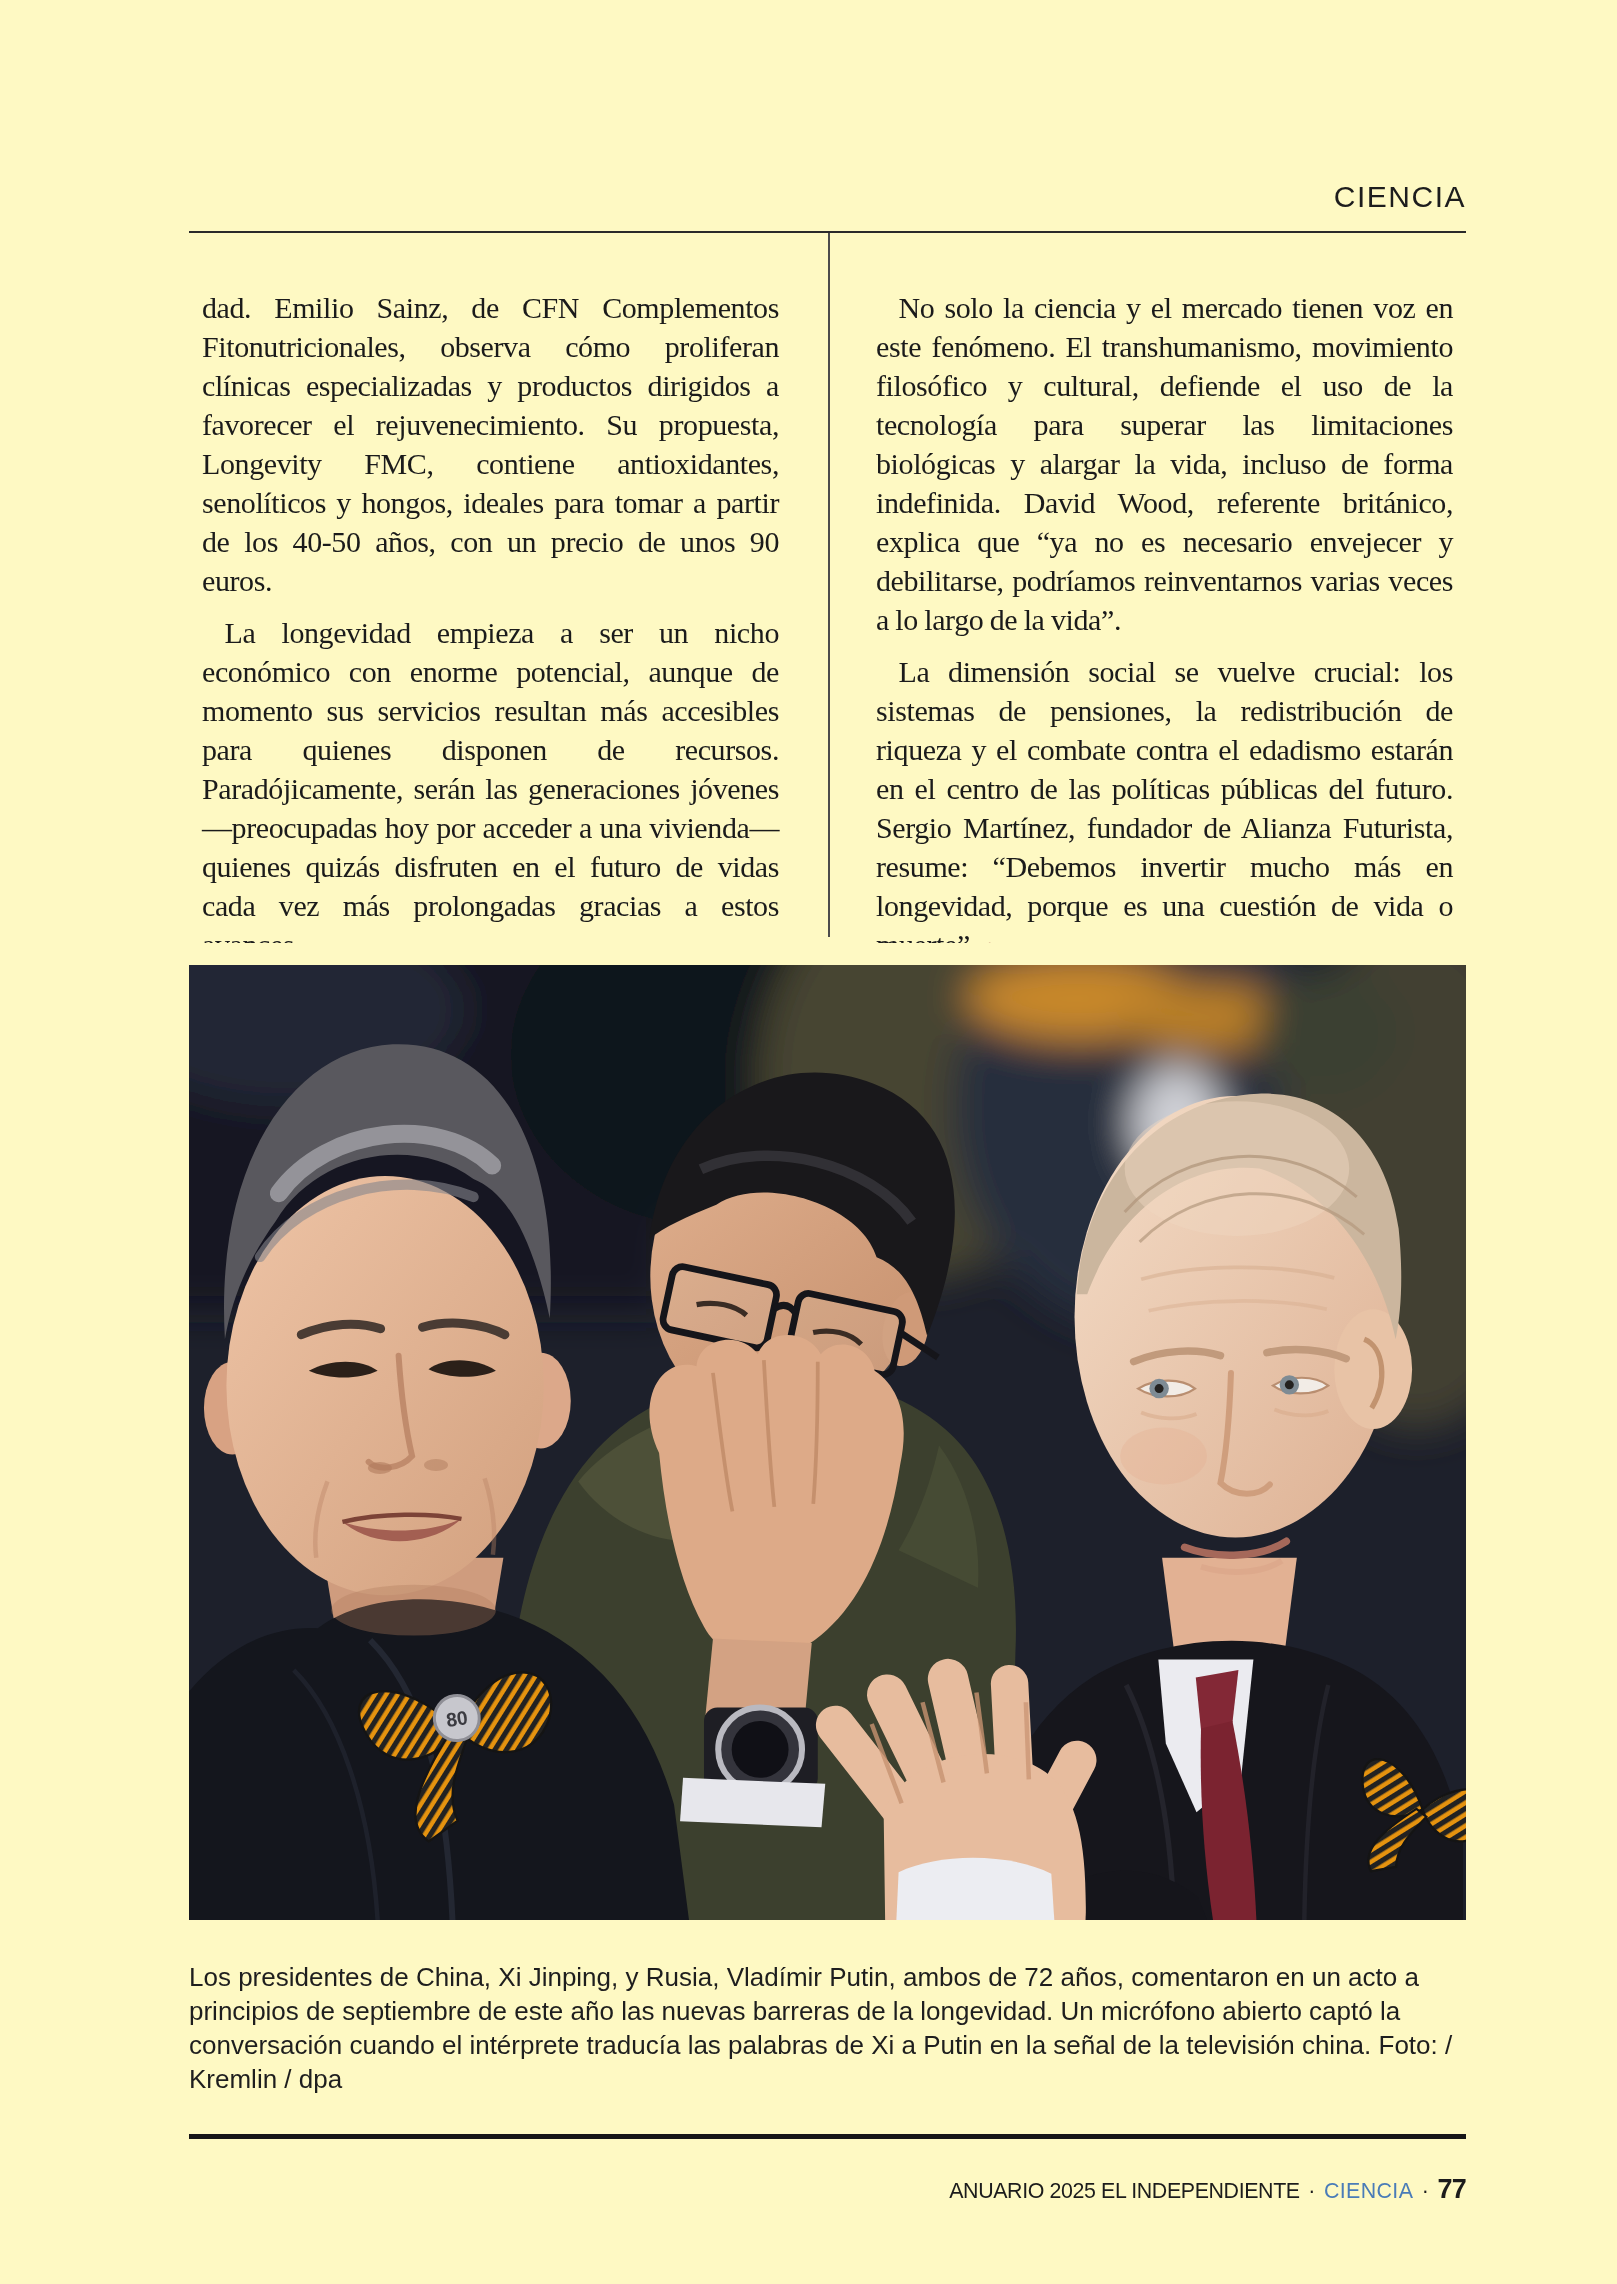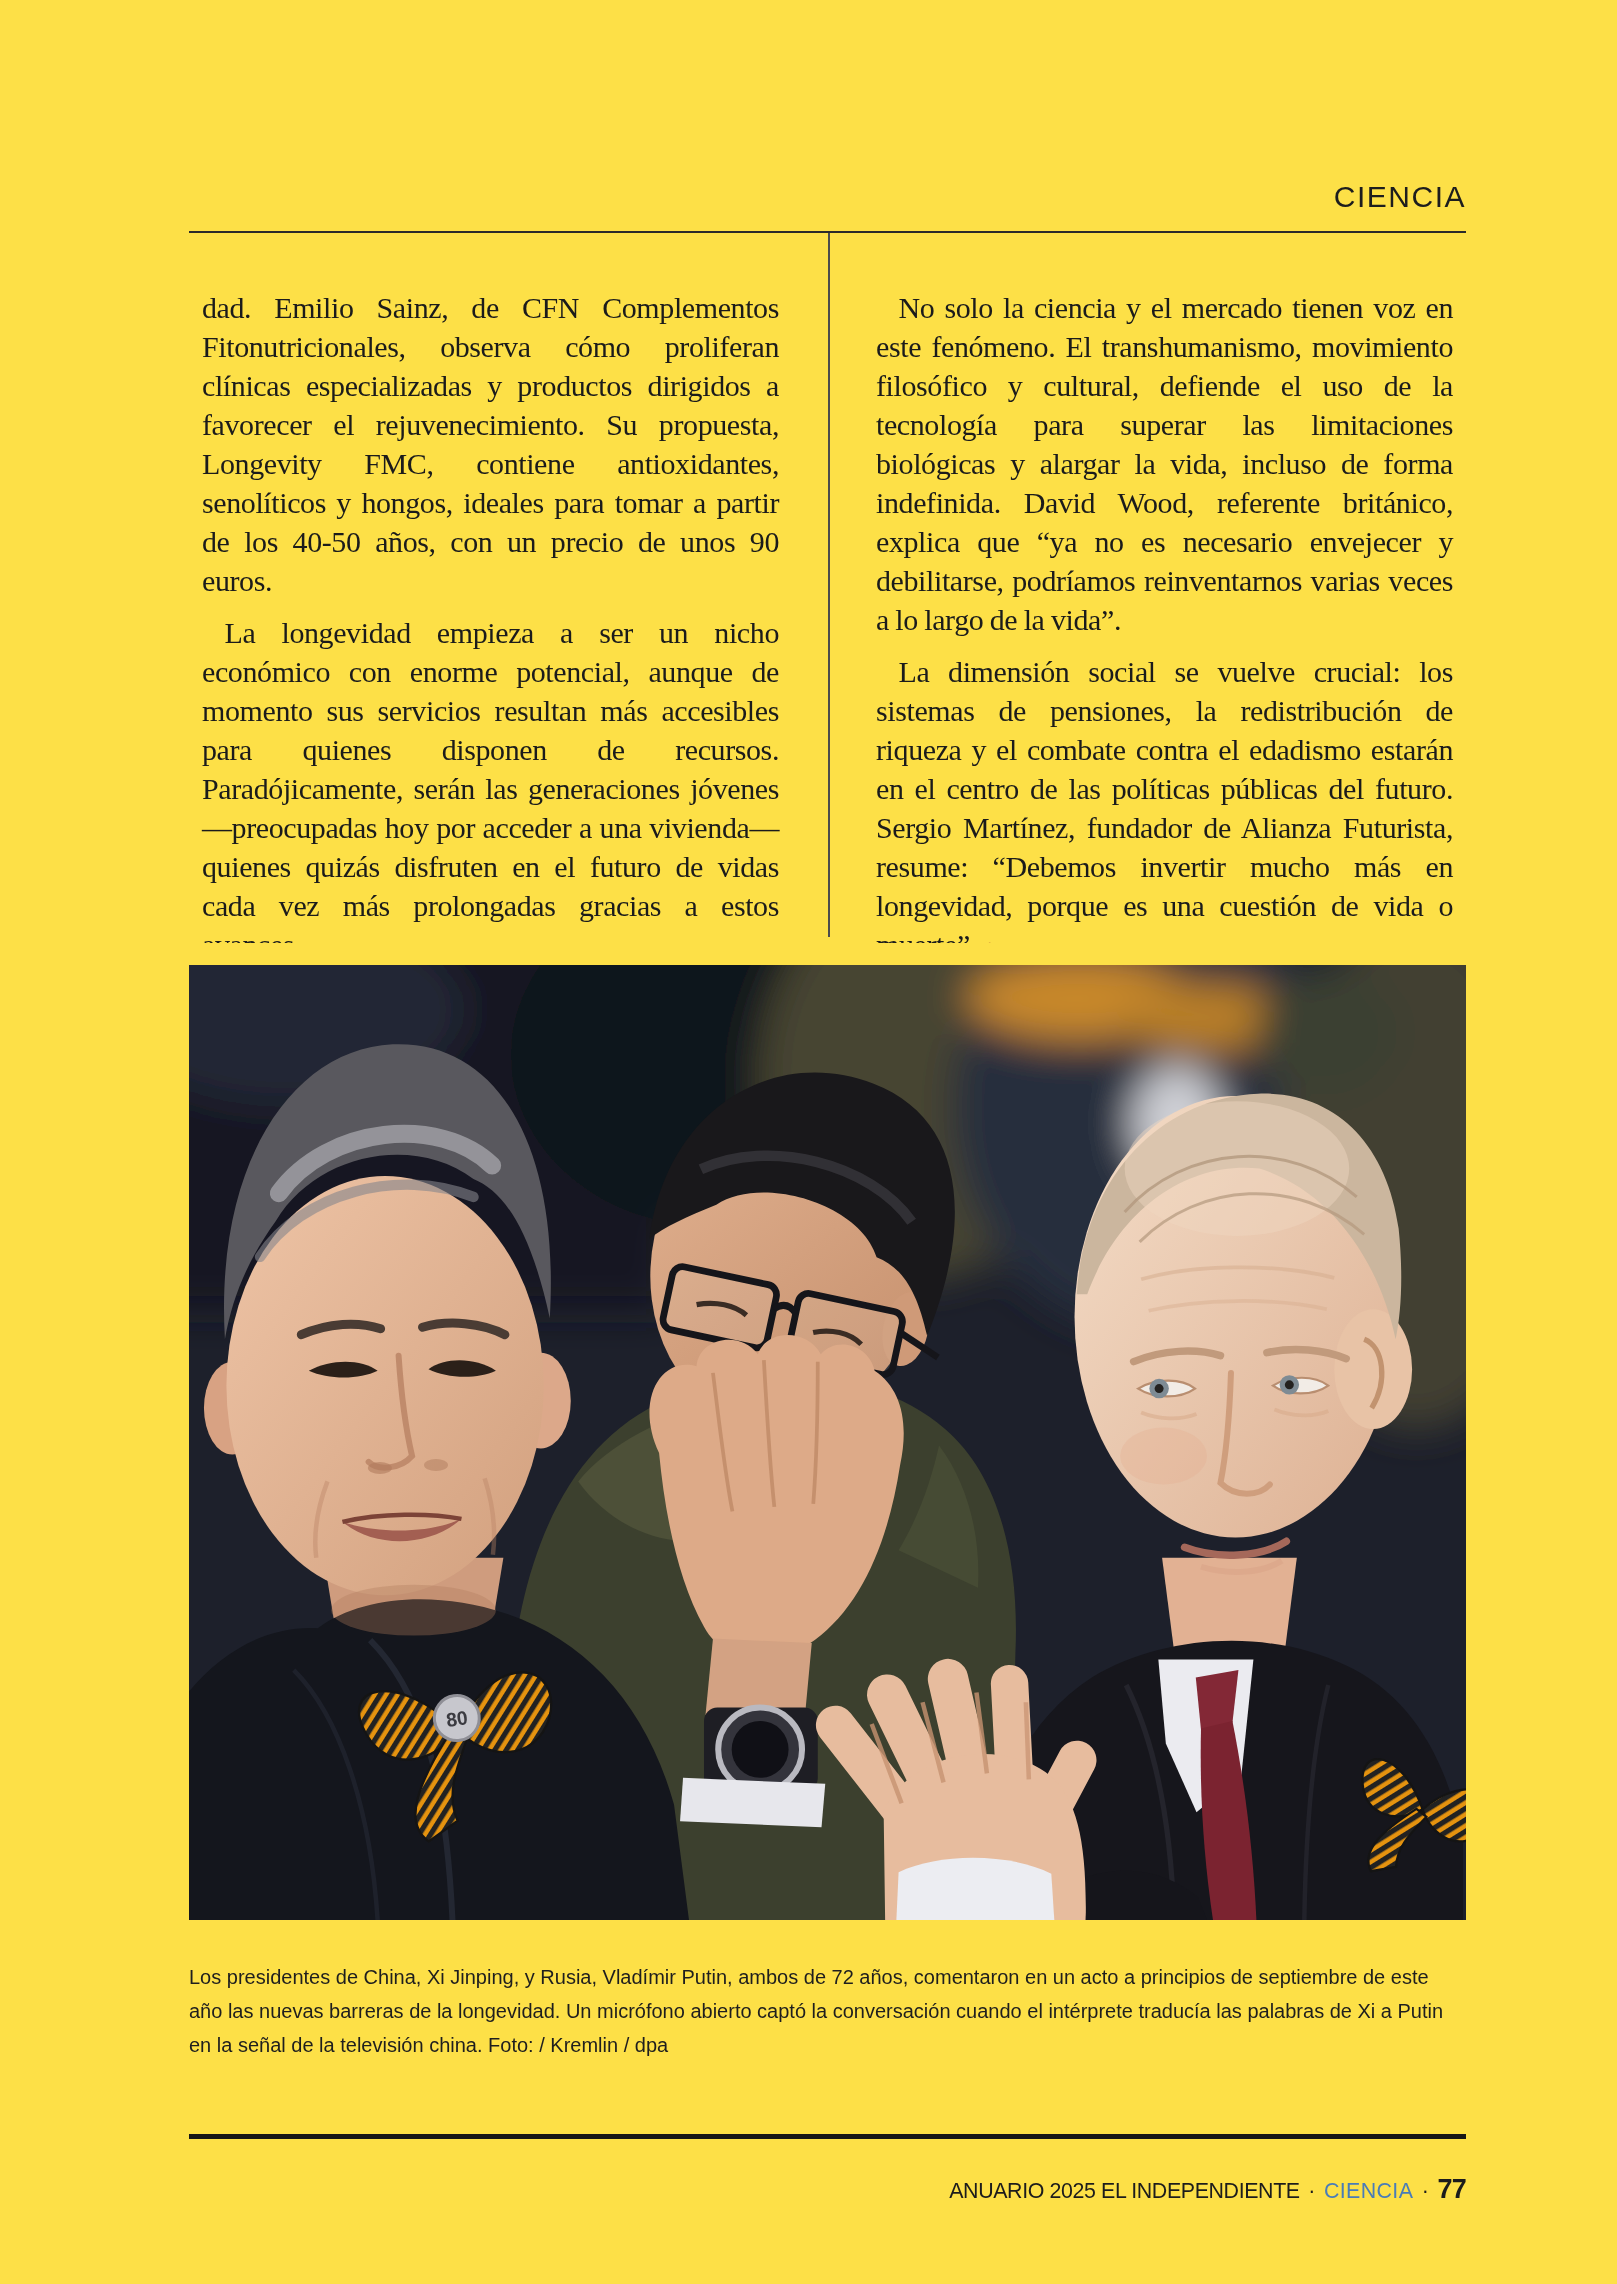--- a/index.html
+++ b/index.html
@@ -1,17 +1,17 @@
 <!DOCTYPE html>
 <html style="font-size:12px"><head>
 <meta charset="utf-8">
 <style>
   html,body{margin:0;padding:0;background:#e8e8e8;}
   .page{
-    position:relative; width:1617px; height:2284px; background:#fde047;
+    position:relative; width:1617px; height:2284px; background:#fef9c3;
     font-family:"Liberation Serif",serif; overflow:hidden;
   }
   .section-header{
     position:absolute; top:180px; right:151px;
     font-family:"Liberation Sans",sans-serif; font-size:30px; letter-spacing:1.5px;
     color:#1d1d1d; font-weight:400;
   }
   .header-rule{
     position:absolute; left:189px; top:231px; width:1277px; height:2.2px; background:#2a2a2a;
   }
@@ -29,21 +29,21 @@
     position:absolute; left:828px; top:233px; width:1.5px; height:704px; background:#4c4c4c;
   }
   .endmark{ color:#8b2033; font-size:22.5px; margin-left:6px; vertical-align:1.5px;}
   .photo{
     position:absolute; left:189px; top:965px; width:1277px; height:955px;
     background:#1d202b; overflow:hidden;
   }
   .photo svg{display:block; width:100%; height:100%;}
   .caption{
     position:absolute; left:189px; top:1960px; width:1277px;
-    font-family:"Liberation Sans",sans-serif; font-size:20px; line-height:34px; color:#1e1e1e;
+    font-family:"Liberation Sans",sans-serif; font-size:26px; line-height:34px; color:#1e1e1e;
   }
   .footer-rule{
     position:absolute; left:189px; top:2134px; width:1277px; height:4.5px; background:#161616;
   }
   .footer{
     position:absolute; right:151px; top:2172px;
     font-family:"Liberation Sans",sans-serif; font-size:22.5px; color:#1c1c1c;
     display:flex; align-items:baseline; gap:9px;
     transform:scaleX(0.95); transform-origin:right center; white-space:nowrap;
   }

